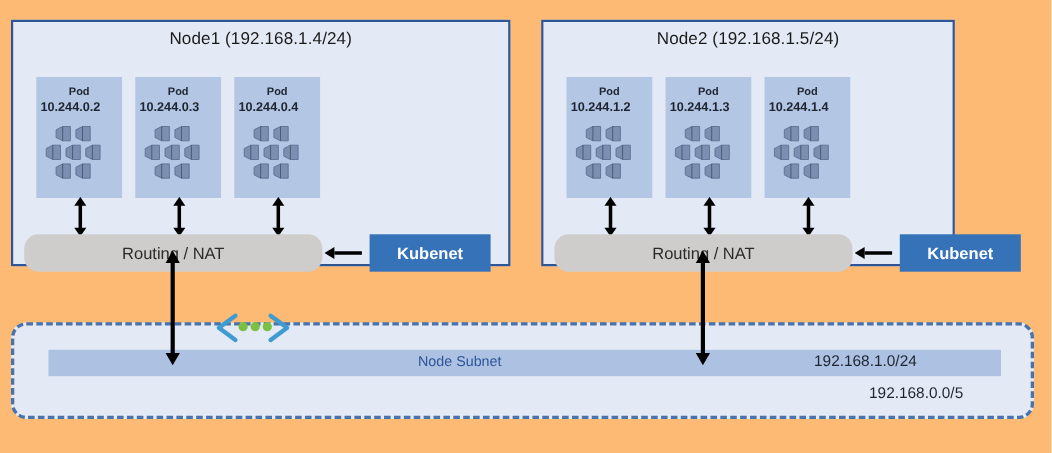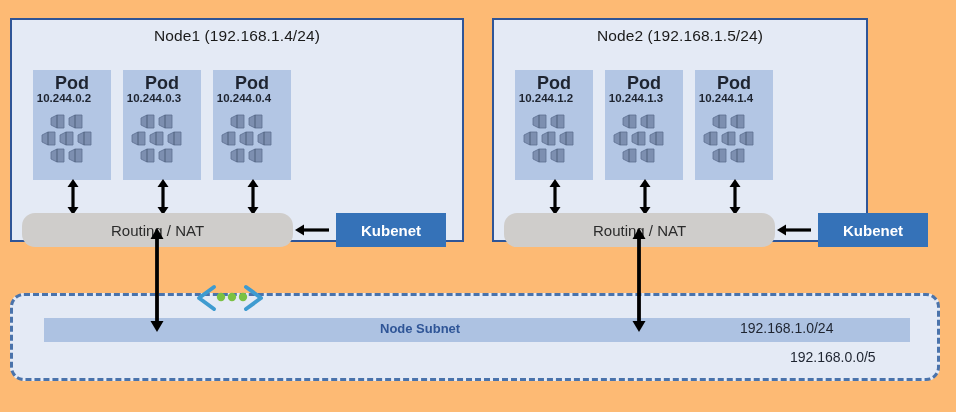--- a/index.html
+++ b/index.html
@@ -40,21 +40,21 @@
   .pod{
     position:absolute;
     top:50px;
     width:78px;height:110px;
     background:#b3c6e4;
     box-sizing:border-box;
   }
   .pod-label{
     position:absolute;left:0;right:0;top:6px;
     text-align:center;
-    font-size:18px;font-weight:700;color:#1e2430;
+    font-size:10px;font-weight:700;color:#1e2430;
     line-height:15px;
   }
   .pod-ip{
     position:absolute;left:0;right:16px;top:22px;
     text-align:center;
     font-size:11.5px;font-weight:700;color:#1e2430;
     line-height:13px;
     white-space:nowrap;
   }
   .pod-icon{
@@ -105,21 +105,21 @@
   }
   #subnet-bar{
     position:absolute;
     left:44px;top:318px;
     width:866px;height:24px;
     background:#adc2e2;
   }
   .subnet-name{
     position:absolute;
     left:380px;top:321px;
-    font-size:13px;font-weight:700;color:#2f5597;
+    font-size:13px;font-weight:400;color:#2f5597;
     white-space:nowrap;
     text-align:center;
   }
   .subnet-cidr{
     position:absolute;
     left:740px;top:320px;
     font-size:14px;color:#1e2430;
     white-space:nowrap;
   }
   .vnet-name{

